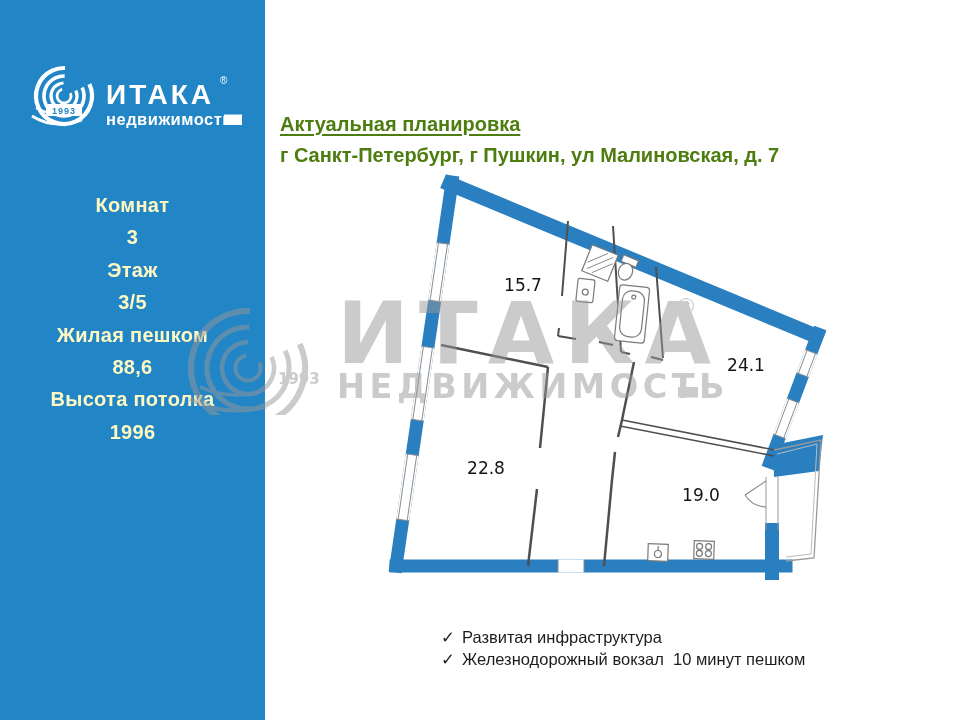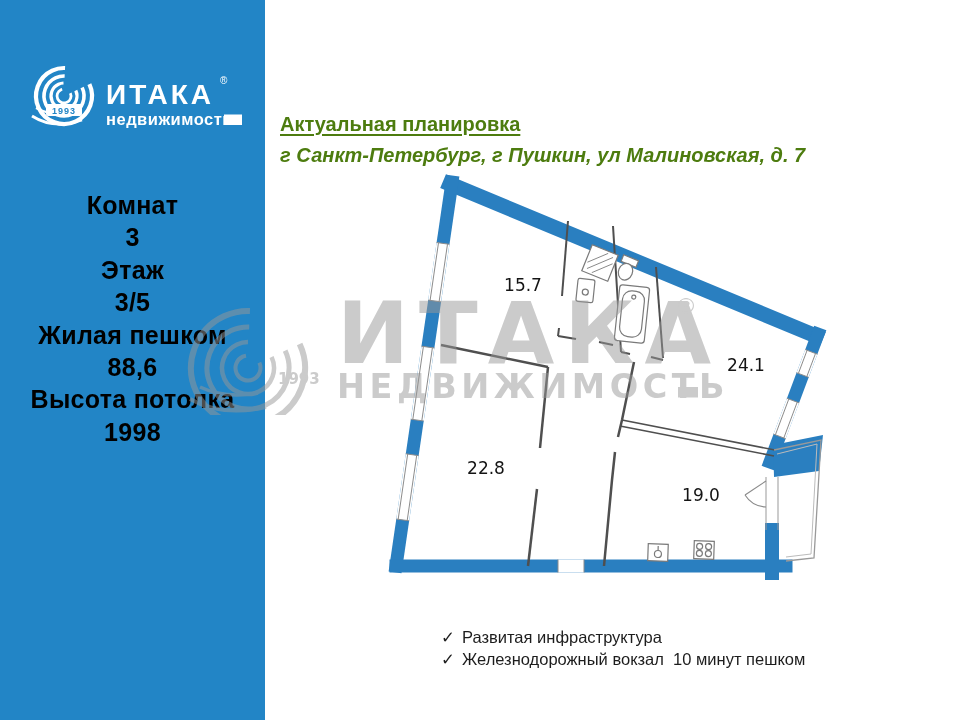--- a/index.html
+++ b/index.html
@@ -1,26 +1,26 @@
 <!DOCTYPE html>
 <html><head>
 <meta charset="utf-8">
 <style>
   html,body{margin:0;padding:0;background:#ffffff;}
   .stage{position:relative;width:960px;height:720px;background:#ffffff;overflow:hidden;
          font-family:"Liberation Sans",sans-serif;}
   
   .sidebar{position:absolute;left:0;top:0;width:265px;height:720px;background:#2285c6;}
   .logo{position:absolute;left:26px;top:58px;width:238px;height:88px;}
-  .specs{position:absolute;left:0;top:189px;width:265px;text-align:center;color:#000000;
-         font-weight:bold;font-size:25px;line-height:32.4px;letter-spacing:.3px;}
+  .specs{position:absolute;left:0;top:189px;width:265px;text-align:center;color:#fef9c3;
+         font-weight:bold;font-size:20px;line-height:32.4px;letter-spacing:.3px;}
   
   .header{position:absolute;left:280px;top:80px;width:670px;color:#4d7c0f;margin-top:33px;}
   .header .title{font-size:20px;font-weight:bold;text-decoration:underline;text-underline-offset:3px;}
-  .header .address{margin-top:8px;font-size:20px;font-weight:bold;font-style:italic;}
+  .header .address{margin-top:8px;font-size:20px;font-weight:bold;}
   
   .plan-svg{position:absolute;left:0;top:0;}
   .watermark{position:absolute;left:170px;top:283px;width:562px;height:132px;opacity:.5;pointer-events:none;}
   .wm-text{font-family:"DejaVu Sans",sans-serif;fill:#989898;}
   .area-label{font-family:"DejaVu Sans",sans-serif;font-size:17px;fill:#141414;text-anchor:middle;}
   
   .features{position:absolute;left:441px;top:626px;font-size:16.5px;color:#1d1d1d;}
   .feature-row{display:flex;line-height:22px;white-space:pre;}
   .check{width:21px;flex:0 0 21px;}
 </style>
@@ -50,21 +50,21 @@
     </svg>
 
     <div class="specs">
       <div>Комнат</div>
       <div>3</div>
       <div>Этаж</div>
       <div>3/5</div>
       <div>Жилая пешком</div>
       <div>88,6</div>
       <div>Высота потолка</div>
-      <div>1998</div>
+      <div>1996</div>
     </div>
   </aside>
 
   <div class="header">
     <div class="title">Актуальная планировка</div>
     <div class="address">г Санкт-Петербург, г Пушкин, ул Малиновская, д. 7</div>
   </div>
 
   <svg class="plan-svg" width="960" height="720" viewBox="0 0 960 720">
 

